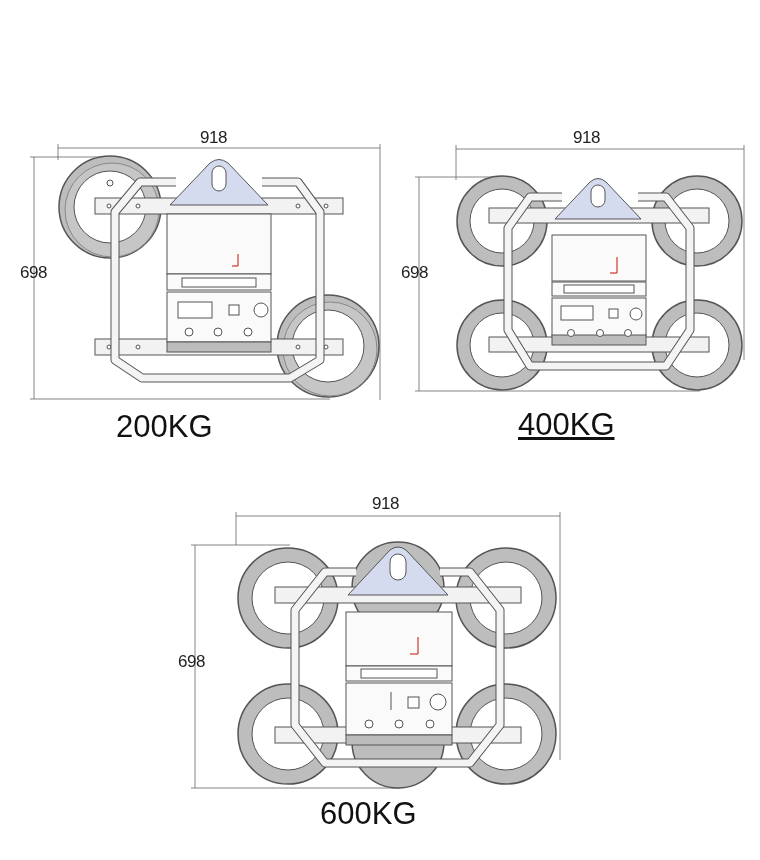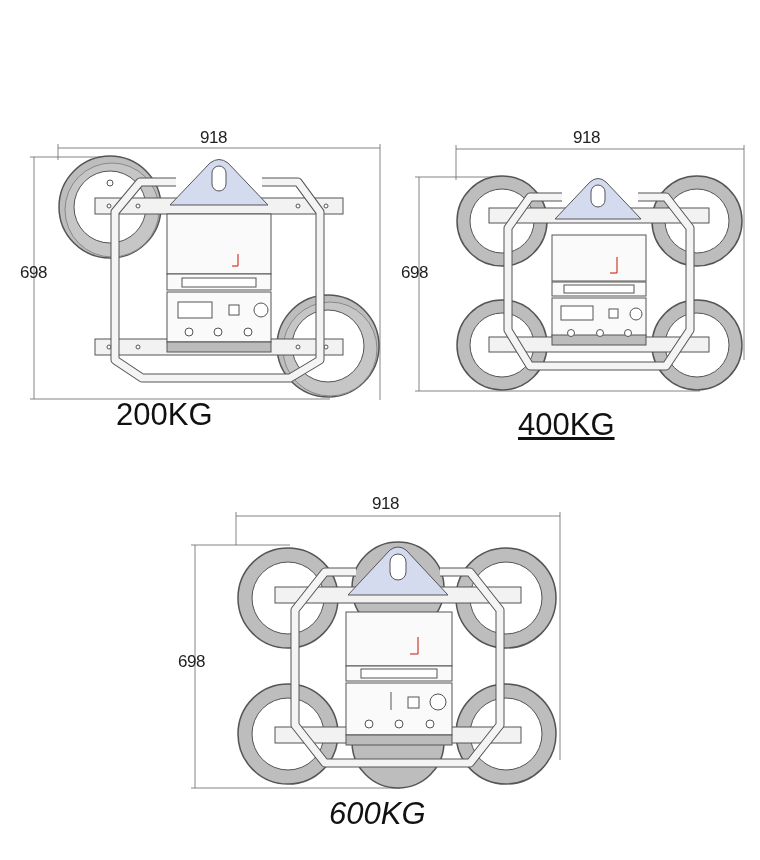--- a/index.html
+++ b/index.html
@@ -75,21 +75,21 @@
 
     <g fill="none" stroke="#555" stroke-width="9" stroke-linejoin="round">
       <path d="M176 182 L140 182 L115 212 L115 360 L142 378 L290 378 L320 360 L320 212 L298 182 L262 182"></path>
     </g>
     <g fill="none" stroke="#f4f4f4" stroke-width="7" stroke-linejoin="round">
       <path d="M176 182 L140 182 L115 212 L115 360 L142 378 L290 378 L320 360 L320 212 L298 182 L262 182"></path>
     </g>
   </svg>
   <div class="dim-text" style="left:200px;top:128px;">918</div>
   <div class="dim-text" style="left:20px;top:263px;">698</div>
-  <div class="label" style="left:116px;top:397px;">200KG</div>
+  <div class="label" style="left:116px;top:409px;">200KG</div>
 </div>
 
 <div class="panel" style="left:0;top:0;width:760px;height:860px;">
   <svg width="760" height="860">
     <g stroke="#666" stroke-width="0.8" fill="none">
       <line x1="456" y1="149" x2="744" y2="149"></line>
       <line x1="456" y1="145" x2="456" y2="180"></line>
       <line x1="744" y1="145" x2="744" y2="360"></line>
       <line x1="419" y1="177" x2="419" y2="391"></line>
       <line x1="415" y1="177" x2="505" y2="177"></line>
@@ -211,14 +211,14 @@
     </g>
     <g fill="none" stroke="#555" stroke-width="9" stroke-linejoin="round">
       <path d="M356 572 L325 572 L295 610 L295 725 L325 763 L470 763 L500 725 L500 610 L470 572 L440 572"></path>
     </g>
     <g fill="none" stroke="#f4f4f4" stroke-width="7" stroke-linejoin="round">
       <path d="M356 572 L325 572 L295 610 L295 725 L325 763 L470 763 L500 725 L500 610 L470 572 L440 572"></path>
     </g>
   </svg>
   <div class="dim-text" style="left:372px;top:494px;">918</div>
   <div class="dim-text" style="left:178px;top:652px;">698</div>
-  <div class="label" style="left:329px;top:796px;font-style:italic;">600KG</div>
+  <div class="label" style="left:320px;top:796px;">600KG</div>
 </div>
 
 </body></html>

